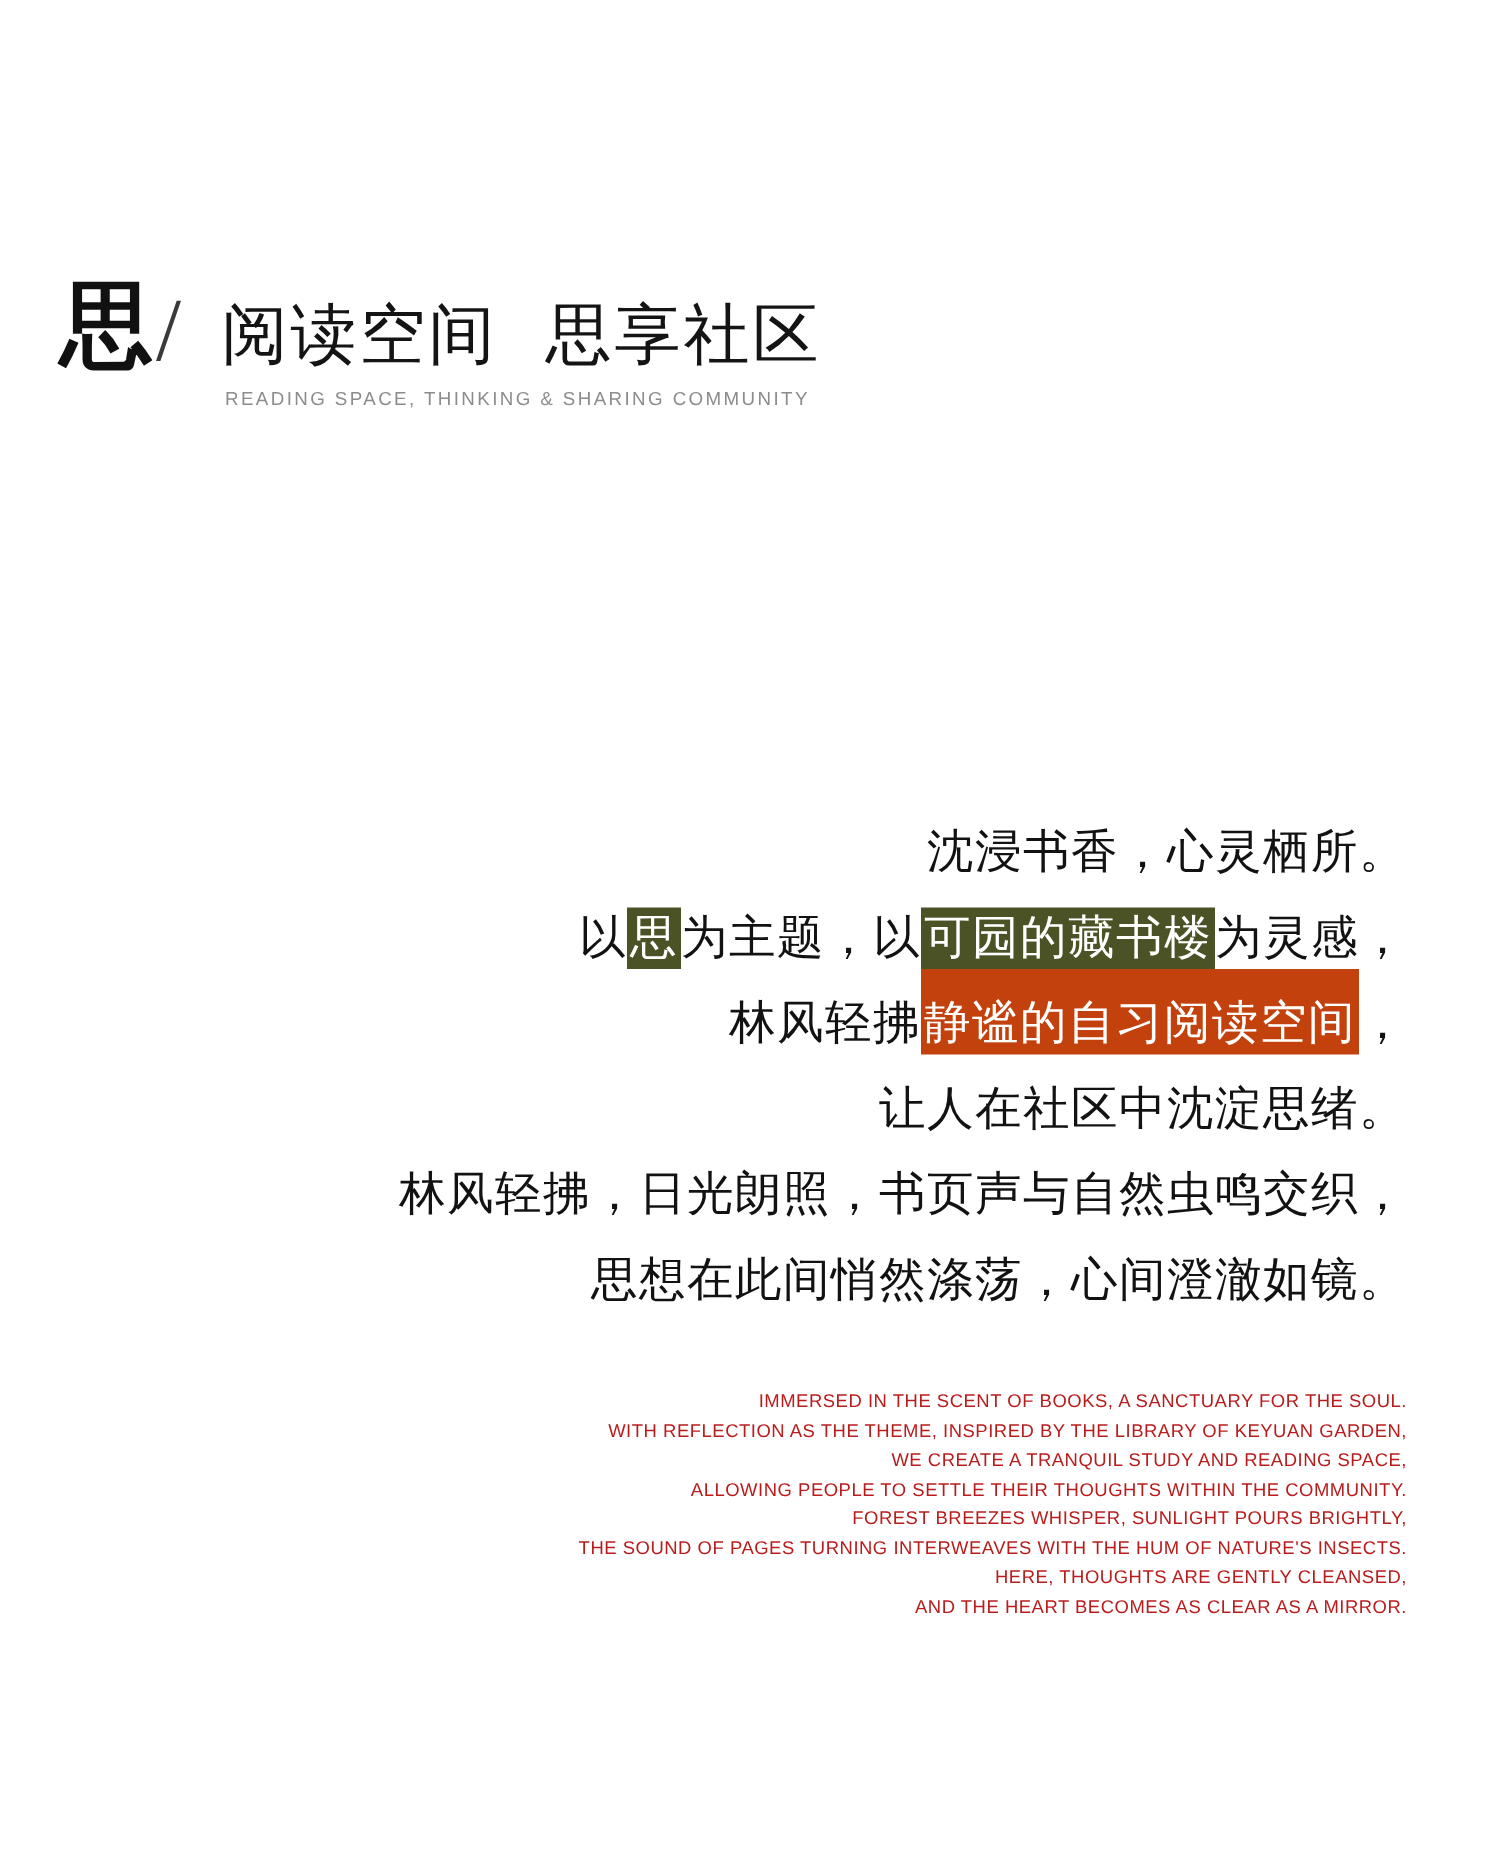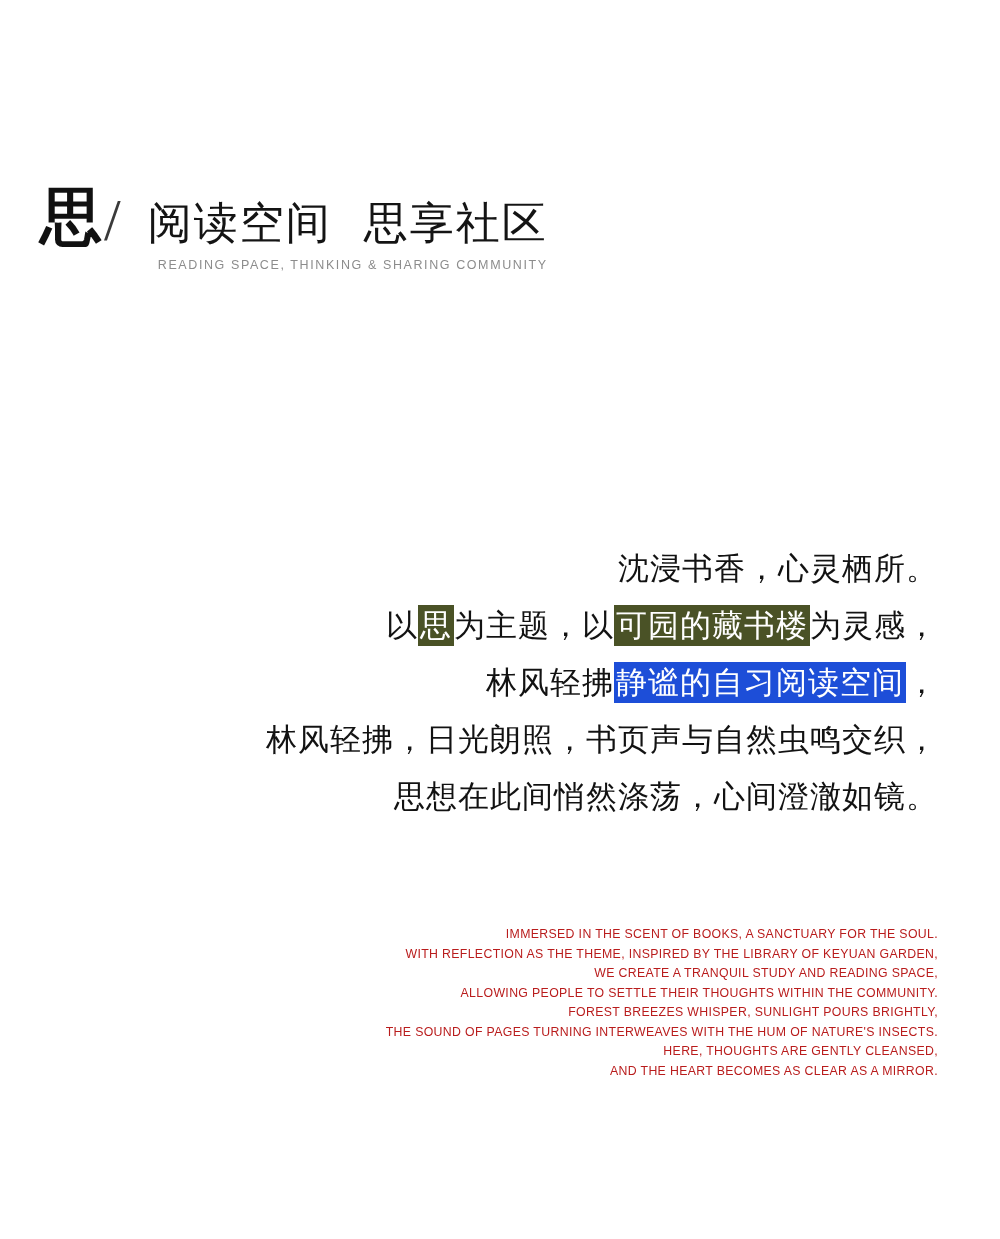--- a/index.html
+++ b/index.html
@@ -56,21 +56,20 @@
     margin-left: 13px;
   }
   .logo-sub {
     margin-top: 10px;
     margin-left: 110px;
     font-family: "Liberation Sans", sans-serif;
     font-size: 12.5px;
     letter-spacing: 1.6px;
     color: #8c8c8c;
     white-space: pre;
-    text-align: right;
   }
 
   
   .poem {
     position: absolute;
     right: 62px;
     top: 540px;
     width: 760px;
     text-align: right;
     font-family: "DejaVu Serif", serif;
@@ -81,23 +80,23 @@
   }
   .poem-line {
     white-space: nowrap;
   }
   .hl {
     background: #4a5226;
     color: #ffffff;
     padding: 2px 2px 3px 2px;
   }
   .hl-soft {
-    background: #1d4ed8;
+    background: #c2410c;
     color: #ffffff;
-    padding: 2px 2px 3px 2px;
+    padding: 18px 2px 3px 2px;
   }
 
   
   .translation {
     position: absolute;
     right: 62px;
     top: 925px;
     width: 760px;
     text-align: right;
     font-family: "Liberation Sans", sans-serif;
@@ -119,20 +118,21 @@
     <span class="logo-slash">/</span>
     <span class="logo-title">阅读空间  思享社区</span>
   </div>
   <div class="logo-sub">READING SPACE, THINKING &amp; SHARING COMMUNITY</div>
 </div>
 
 <div class="poem">
     <div class="poem-line"><span>沈浸书香，心灵栖所。</span></div>
     <div class="poem-line"><span>以</span><span class="hl">思</span><span>为主题，以</span><span class="hl">可园的藏书楼</span><span>为灵感，</span></div>
     <div class="poem-line"><span>林风轻拂</span><span class="hl-soft">静谧的自习阅读空间</span><span>，</span></div>
+    <div class="poem-line"><span>让人在社区中沈淀思绪。</span></div>
     <div class="poem-line"><span>林风轻拂，日光朗照，书页声与自然虫鸣交织，</span></div>
     <div class="poem-line"><span>思想在此间悄然涤荡，心间澄澈如镜。</span></div>
   </div>
 
 <div class="translation">
     <div>IMMERSED IN THE SCENT OF BOOKS, A SANCTUARY FOR THE SOUL.</div>
     <div>WITH REFLECTION AS THE THEME, INSPIRED BY THE LIBRARY OF KEYUAN GARDEN,</div>
     <div>WE CREATE A TRANQUIL STUDY AND READING SPACE,</div>
     <div>ALLOWING PEOPLE TO SETTLE THEIR THOUGHTS WITHIN THE COMMUNITY.</div>
     <div>FOREST BREEZES WHISPER, SUNLIGHT POURS BRIGHTLY,</div>

